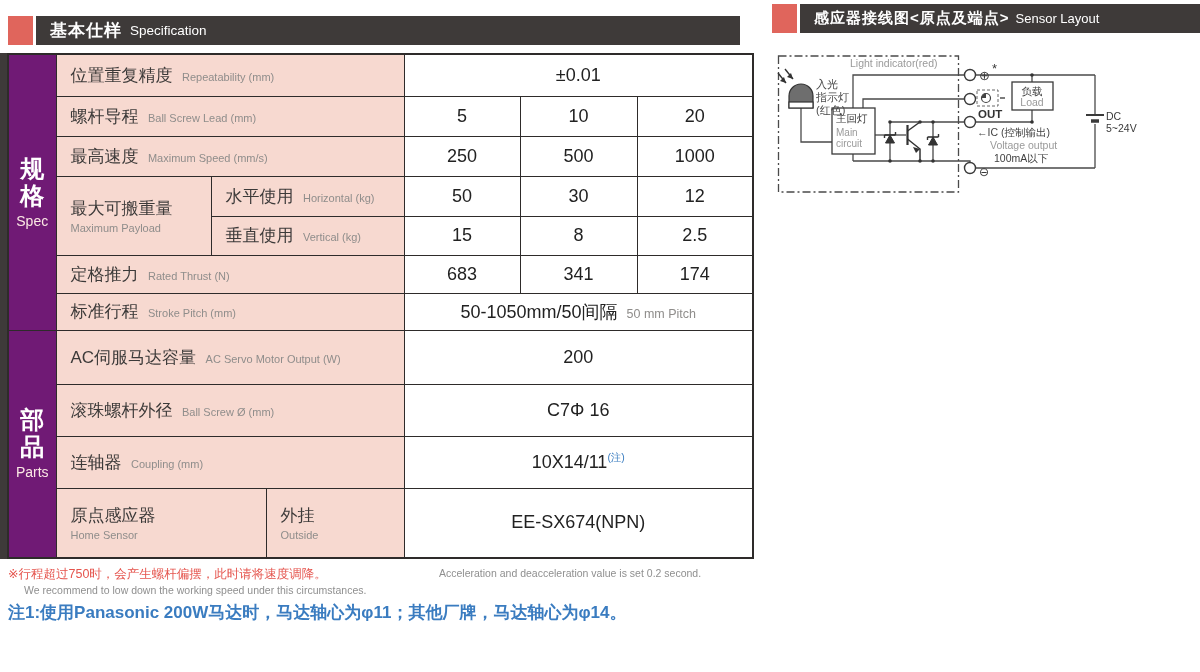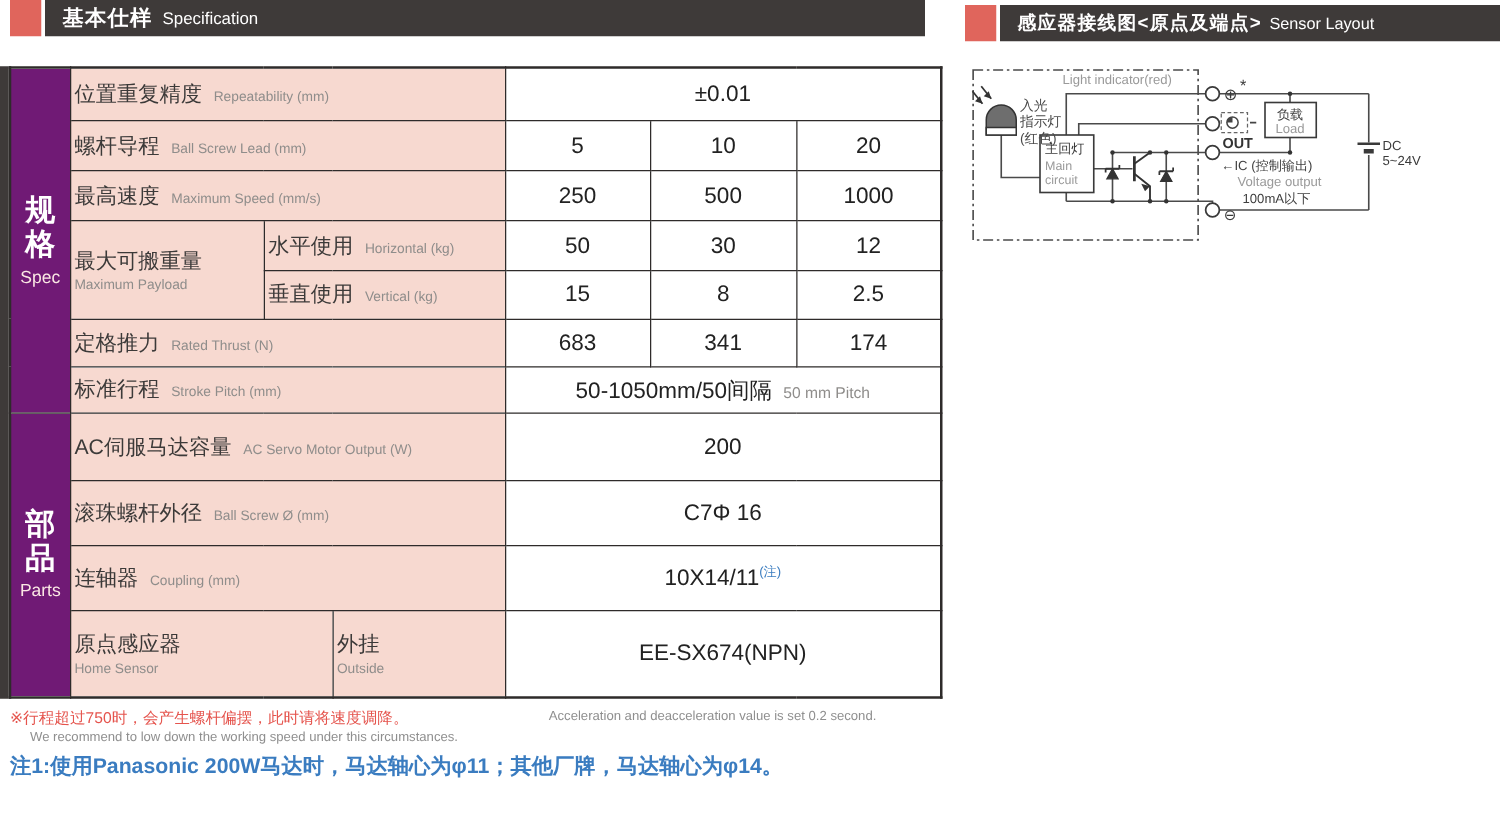--- a/index.html
+++ b/index.html
@@ -7,37 +7,37 @@
        font-family:"Liberation Sans","DejaVu Sans",sans-serif;color:#333;}
   .page{position:absolute;inset:0;}
 
   
   .sec-head{position:absolute;display:flex;align-items:stretch;height:29px;}
   .sec-head .sq{width:25px;background:#e0655c;margin-right:3px;}
   .sec-head .bar{background:#3e3a39;color:#fff;display:flex;align-items:center;
                  padding:0 14px;white-space:nowrap;}
   .sec-head .zh{font-weight:bold;font-size:17px;letter-spacing:1px;}
   .sec-head .en{font-size:13.5px;margin-left:8px;font-weight:normal;}
-  #head-left{left:8px;top:0;width:732px;}
+  #head-left{left:8px;top:16px;width:732px;}
   #head-left .bar{flex:1;}
   #head-right{left:772px;top:4px;width:428px;}
   #head-right .bar{flex:1;}
   #head-right .zh{font-size:15px;}
   #head-right .en{font-size:13px;margin-left:6px;}
 
   
   .tbl-wrap{position:absolute;left:0;top:53px;border-left:7px solid #3e3a39;}
   table{border-collapse:collapse;table-layout:fixed;width:745px;}
   td{border:1.5px solid #2e2b2a;padding:0;overflow:hidden;}
   table{border:2px solid #2e2b2a;}
   td.side{background:#701a75;color:#fff;text-align:center;vertical-align:middle;}
   .side-zh{width:1.1em;margin:0 auto;word-break:break-all;line-height:1.12;
            font-size:24px;font-weight:bold;letter-spacing:0;}
   .side-en{font-size:14px;margin-top:3px;color:#fbe8e4;}
-  td.lbl{background:#f7d9d0;padding-left:3px;vertical-align:middle;}
+  td.lbl{background:#f7d9d0;padding-left:14px;vertical-align:middle;}
   .lbl .zh{font-size:17px;font-weight:500;color:#3c3a39;}
   .lbl .en{font-size:11px;color:#8f8d8b;margin-left:5px;}
   .lbl .en-block{font-size:11px;color:#8f8d8b;margin-top:2px;display:block;}
   td.val{background:#fff;text-align:center;vertical-align:middle;
          font-size:18px;color:#222;}
   .val .unit-en{font-size:12.5px;color:#8f8d8b;margin-left:4px;}
   .sup-note{color:#3b7dc0;font-size:10.5px;vertical-align:super;}
 
   
   .notes{position:absolute;left:8px;top:566px;width:760px;font-size:10.5px;}

